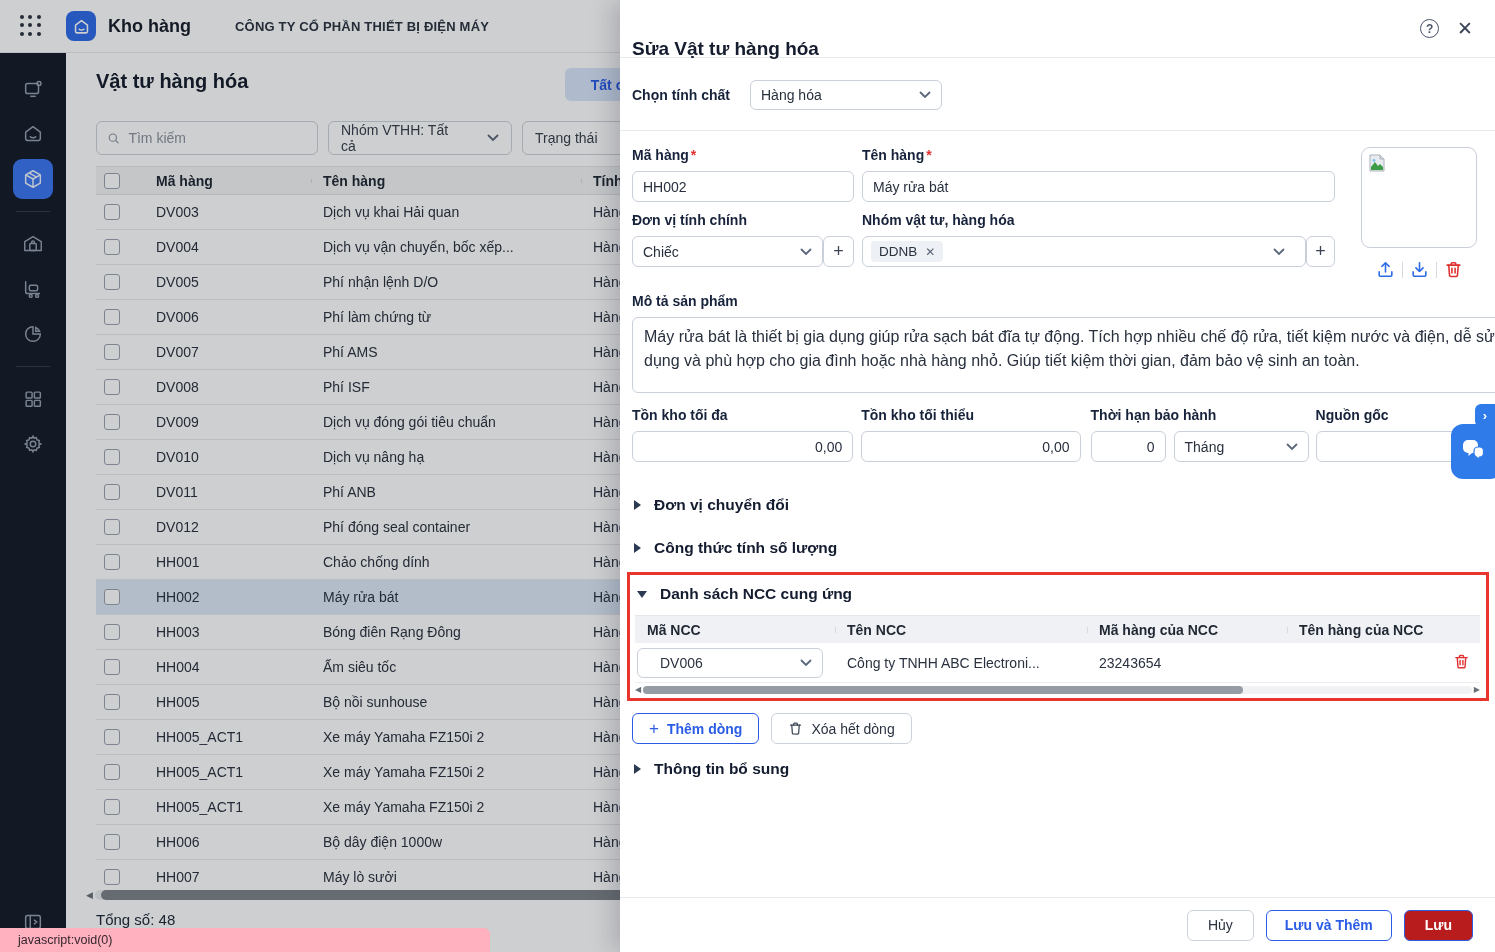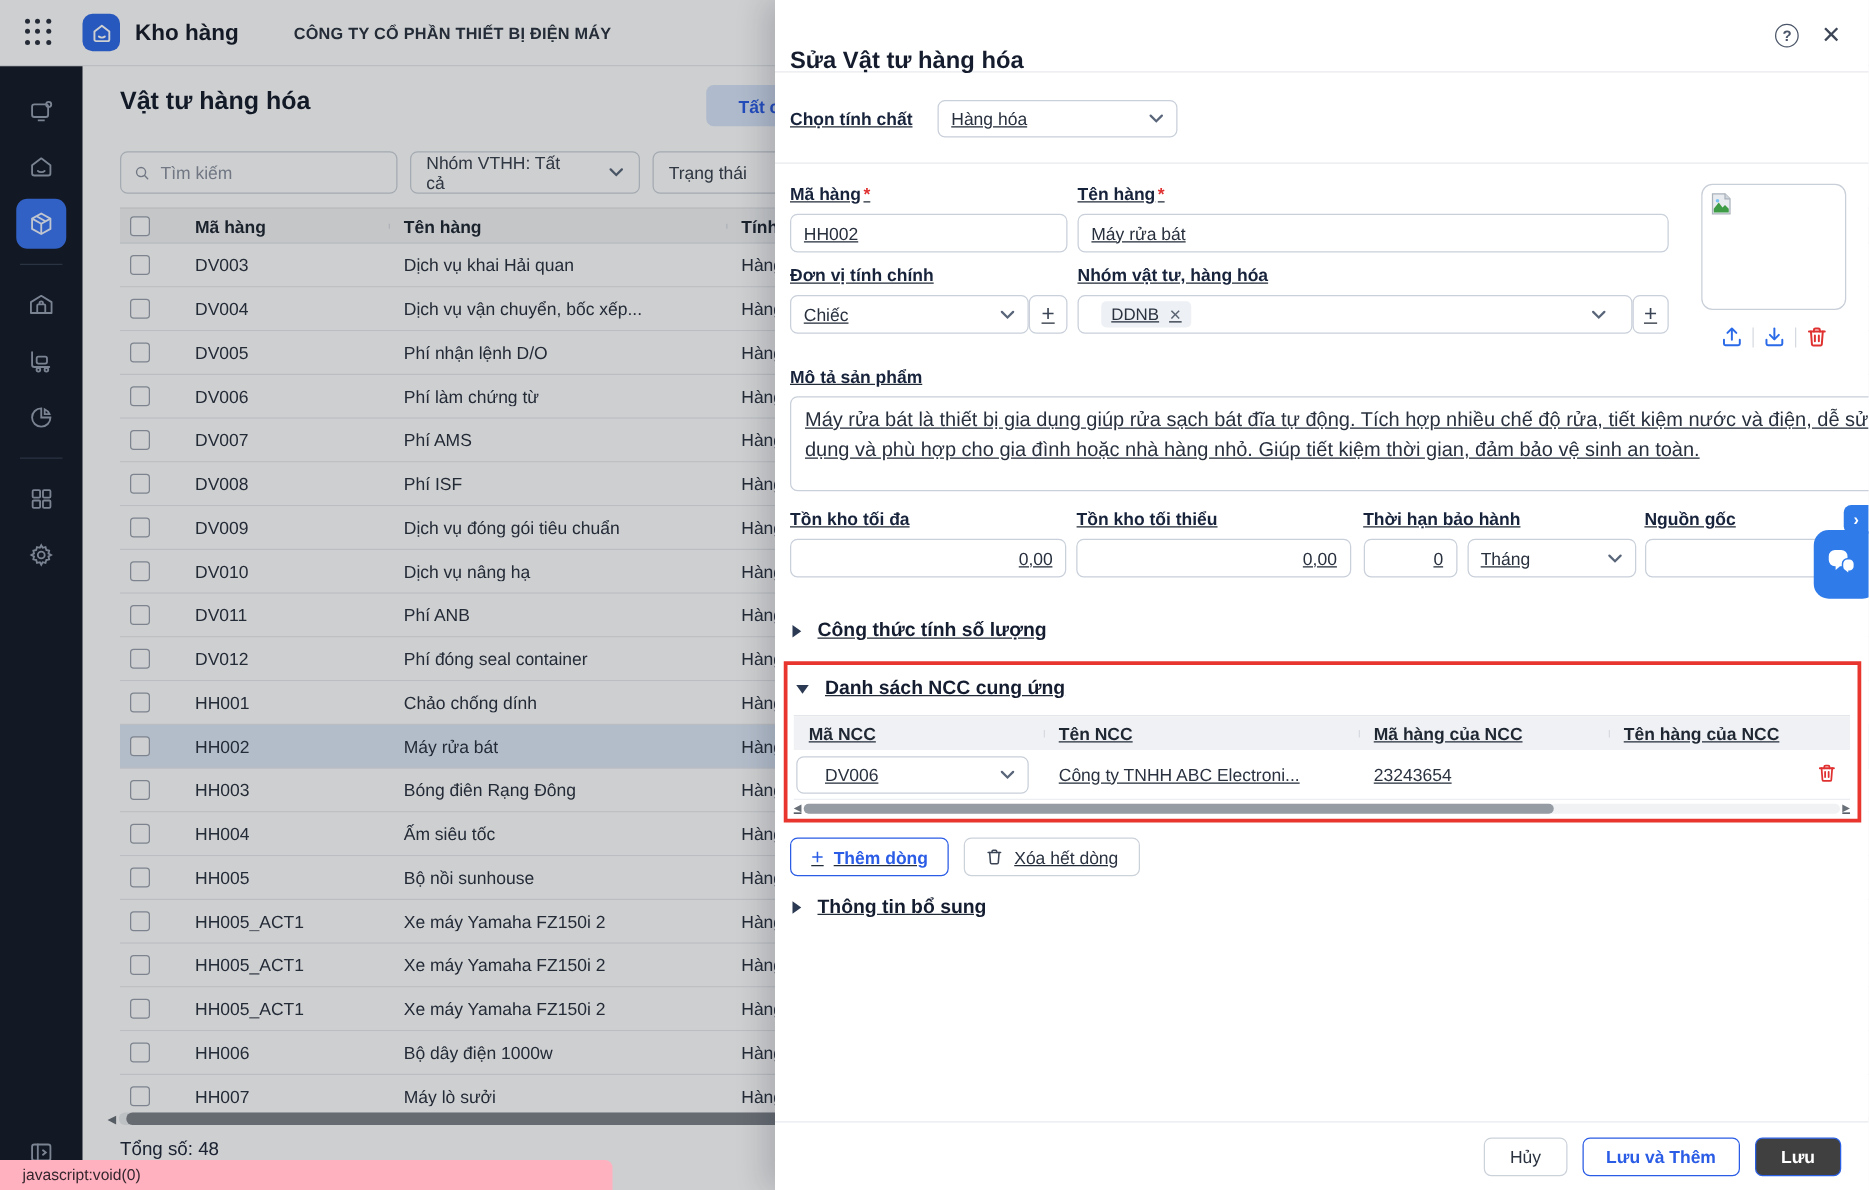--- a/index.html
+++ b/index.html
@@ -58,41 +58,41 @@
   .overlay { position:absolute; left:0; top:0; width:620px; height:952px; background:rgba(10,14,20,.20); z-index:40; }
 
   
   .drawer { position:absolute; left:620px; top:0; width:875px; height:952px; background:#fff; z-index:50; box-shadow:-8px 0 22px rgba(15,23,42,.18); }
   .d-head { height:58px; display:flex; align-items:center; padding:0 22px 0 12px; border-bottom:1px solid #e7eaee; }
   .d-title { font-size:19px; font-weight:700; color:#141c2e;margin-top:40px; }
   .d-head .hicons { margin-left:auto; display:flex; gap:18px; align-items:center; color:#4a5568; }
   .help-ic { width:19px; height:19px; border:1.6px solid #4a5568; border-radius:50%; font-size:12px; font-weight:700; display:flex; align-items:center; justify-content:center; }
   .close-ic { font-size:19px; line-height:1; color:#3c4656; }
 
-  .d-body { padding:0 18px 0 12px; position:relative;text-decoration:underline; }
+  .d-body { padding:0 18px 0 12px; position:relative; }
   .lbl { font-weight:700; color:#17223b; font-size:14px; }
   .req { color:#e03131; margin-left:2px; }
   .inp { height:31px; border:1px solid #c9d0da; border-radius:6px; background:#fff; padding:0 10px; font-size:14px; color:#28303e; width:100%; font-family:"Liberation Sans",sans-serif; display:flex; align-items:center; }
   input.inp { outline:none; }
   .sel { display:flex; align-items:center; justify-content:space-between; gap:8px; }
   .plusbtn { width:31px; height:31px; border:1px solid #c9d0da; border-radius:6px; background:#fff; color:#3a4454; font-size:18px; display:flex; align-items:center; justify-content:center; }
 
   .nature-row { display:flex; align-items:center; gap:20px; padding:22px 0 20px; }
   .nature-row .sel { width:192px; height:30px; }
   .d-div { height:1px; background:#e7eaee; margin:0 -18px 0 -12px; }
 
   .form-zone { display:flex; padding-top:16px; }
   .fz-left { width:703px; }
   .frow { display:flex; gap:8px; }
   .fg1 { width:222px; }
   .fg2 { width:473px; }
   .fl { margin:10px 0 8px; }
   .unitline { display:flex; gap:0; align-items:center; }
   .unitline .sel { flex:1; }
-  .chipsel { display:flex; align-items:center; padding-left:18px; }
+  .chipsel { display:flex; align-items:center; padding-left:8px; }
   .chip { background:#edf0f4; border-radius:4px; padding:3px 8px; font-size:13.5px; color:#2a3240; display:flex; gap:8px; align-items:center; }
   .chip .x { color:#5a6474; font-size:12px; }
   .chipsel .cv { margin-left:auto; margin-right:10px; }
 
   .img-col { margin-left:26px; width:118px; }
   .img-box { width:116px; height:101px; border:1.5px solid #c9cfd8; border-radius:9px; background:#fff; padding:5px; }
   .img-actions { display:flex; align-items:center; justify-content:center; gap:7px; margin-top:12px; }
   .img-actions .vsep { width:1px; height:16px; background:#d6dae0; }
 
   .desc-lbl { margin:14px 0 8px; }
@@ -122,21 +122,21 @@
   .ncc-scroll { height:9px; display:flex; align-items:center; margin:2px 0 4px; }
   .ncc-scroll .arr { font-size:8px; color:#6a7078; }
   .ncc-scroll .track { flex:1; height:8px; background:#f1f2f4; border-radius:4px; position:relative; margin:0 2px; }
   .ncc-scroll .thumb { position:absolute; left:0; top:0; height:8px; width:600px; background:#969ca4; border-radius:4px; }
 
   .ncc-btns { display:flex; gap:12px; margin:12px 0 6px; }
   .btn { height:31px; border-radius:6px; display:flex; align-items:center; justify-content:center; gap:8px; padding:0 16px; font-size:14px; background:#fff; }
   .btn-blue-o { border:1px solid #2a5ce6; color:#2a5ce6; font-weight:600; }
   .btn-gray-o { border:1px solid #ccd2da; color:#2a3240; }
   .btn-plain { border:1px solid #ccd2da; color:#2a3240; padding:0 20px; }
-  .btn-blue { background:#404040; border:1px solid #2b5fe3; color:#fff; font-weight:600; padding:4px 20px; }
+  .btn-blue { background:#b91c1c; border:1px solid #2b5fe3; color:#fff; font-weight:600; padding:4px 20px; }
   .plus-g { font-size:17px; font-weight:400; }
 
   .d-foot { position:absolute; left:0; bottom:0; width:100%; height:55px; border-top:1px solid #e7eaee; background:#fff; display:flex; align-items:center; justify-content:flex-end; gap:12px; padding-right:22px; }
 
   
   .fab-tab { position:absolute; right:0; top:404px; width:20px; height:23px; background:#2f7bea; border-radius:6px 0 0 6px; color:#fff; z-index:60; display:flex; align-items:center; justify-content:center; font-size:13px; font-weight:700; }
   .fab-chat { position:absolute; right:-7px; top:424px; width:51px; height:55px; background:#2f7bea; border-radius:12px; z-index:60; display:flex; align-items:center; justify-content:flex-start; padding-left:9px; }
 
   
   .statusbar { position:absolute; left:0; bottom:0; width:490px; height:24px; background:#ffb1bf; border-radius:0 6px 0 0; z-index:70; display:flex; align-items:center; padding-left:18px; font-size:12.5px; color:#35262e; }
@@ -536,20 +536,24 @@
           </div>
         </div>
         <div class="sg" style="width:162px">
           <span class="lbl">Nguồn gốc</span>
           <input class="inp" value="" style="">
         </div>
       </div>
 
       <div class="sections">
         <div>
+            <div class="sec-row">
+            <span class="tri"></span>
+            <span class="sec-title">Đơn vị chuyển đổi</span>
+          </div>
             <div class="sec-row">
             <span class="tri"></span>
             <span class="sec-title">Công thức tính số lượng</span>
           </div>
           </div>
 
         <div class="hl-box">
           <div class="sec-row" style="padding:6px 2px;margin-bottom:0">
             <span class="tri open"></span>
             <span class="sec-title">Danh sách NCC cung ứng</span>

